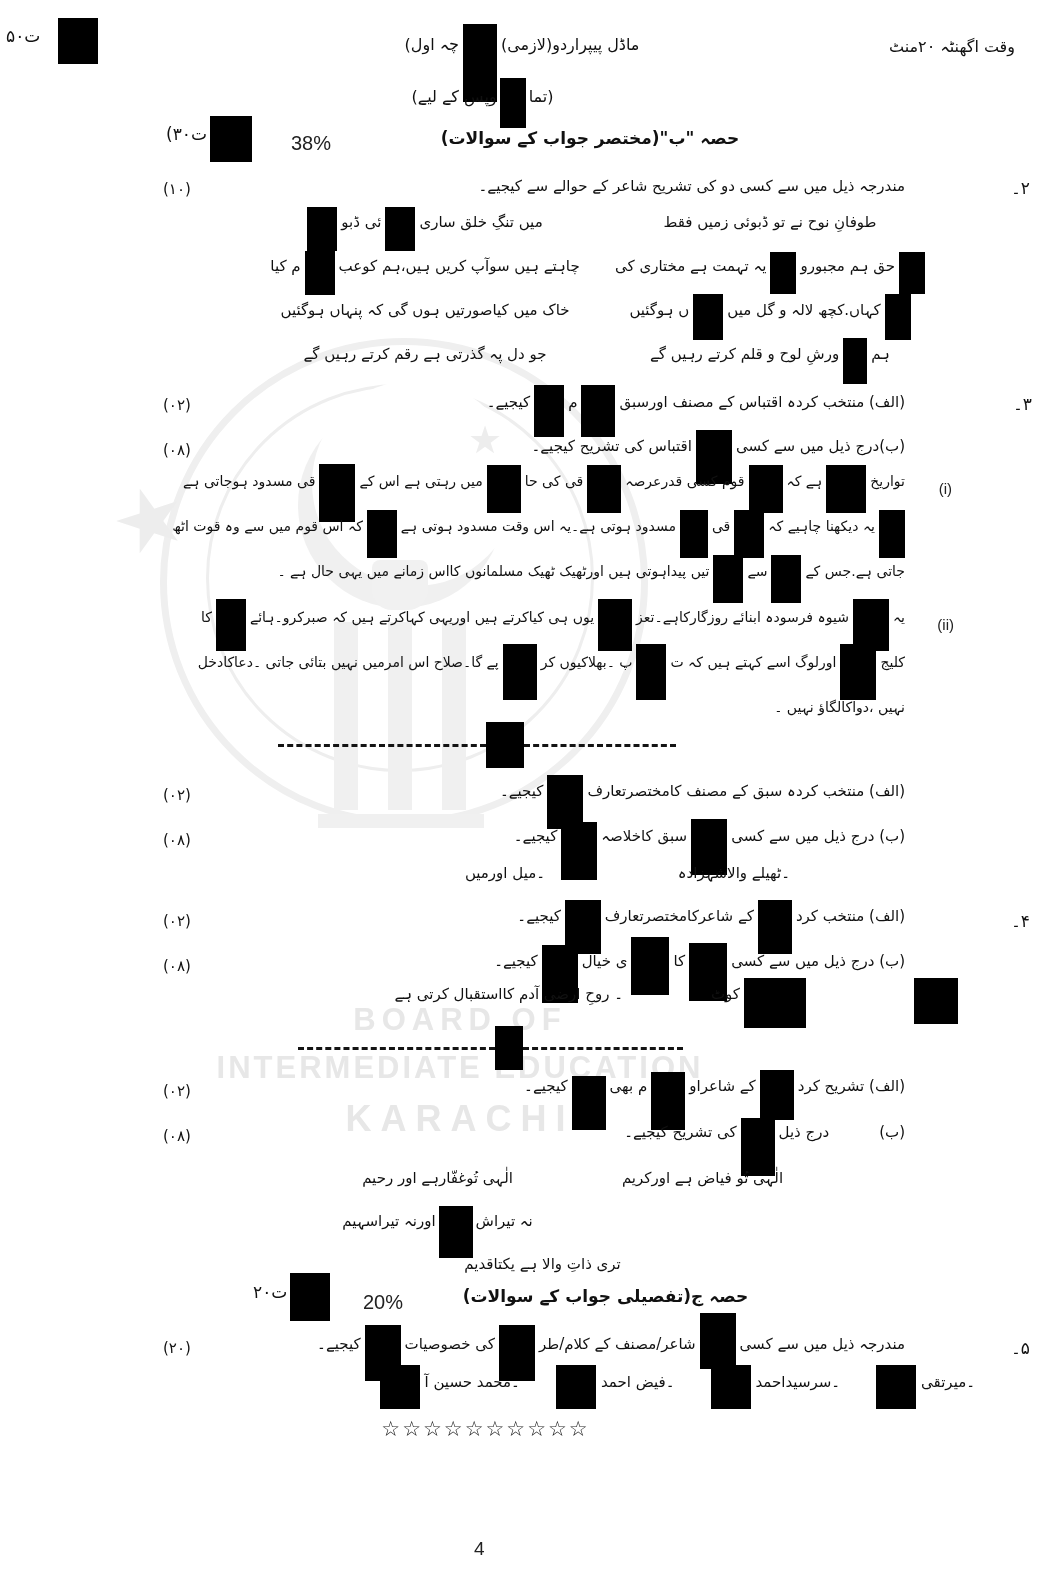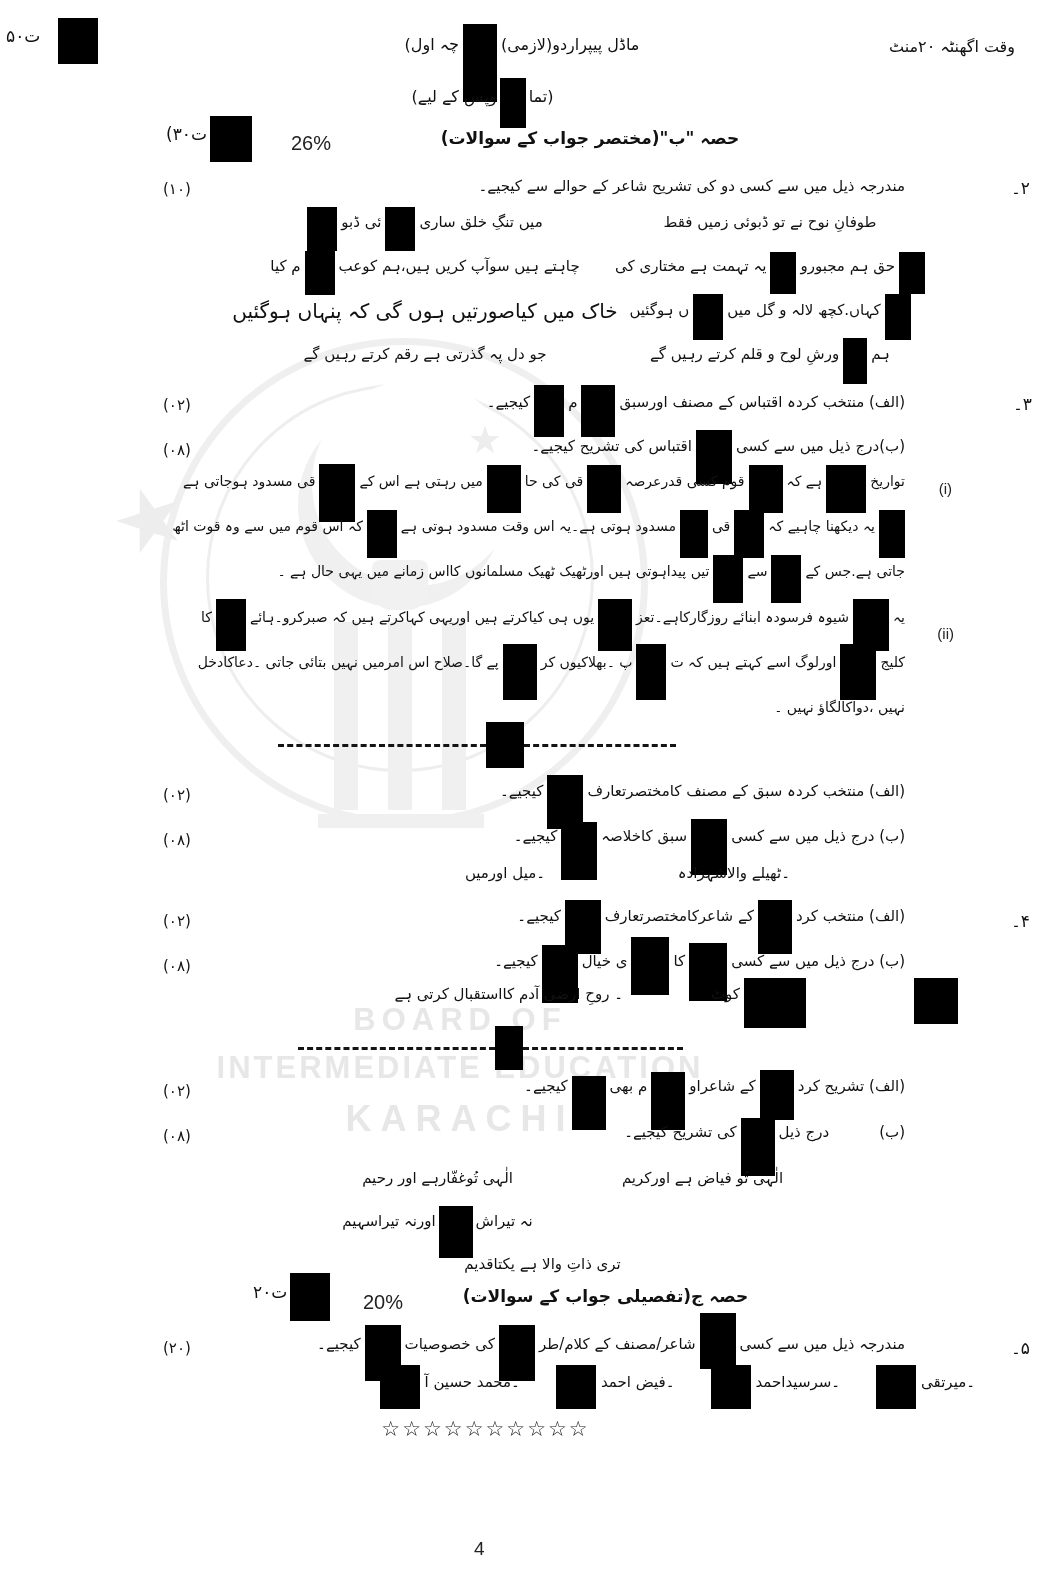--- a/index.html
+++ b/index.html
@@ -55,43 +55,43 @@
     <div class="wm-text wm-t1">BOARD OF</div>
     <div class="wm-text wm-t2">INTERMEDIATE EDUCATION</div>
     <div class="wm-text wm-t3">KARACHI</div>
   </div>
 
 <div class="row rtl" style="right: 37px; top: 30px; height: 34px; font-size: 16px; gap: 5px;"><span>وقت اگھنٹہ ۲۰منٹ</span></div>
     <div class="row rtl center" style="left: 372px; top: 28px; width: 300px; height: 34px; font-size: 16px; gap: 4px;"><span>ماڈل پیپراردو(لازمی)</span><div class="redact" style="width: 34px; height: 78px; transform: translateY(18px);"></div><span>چہ اول)</span></div>
     <div class="row ltr" style="left: 6px; top: 20px; height: 34px; font-size: 17px; gap: 18px;"><span class="ovr">۵۰ت</span><div class="redact" style="width: 40px; height: 46px; transform: translateY(4px);"></div></div>
     <div class="row rtl center" style="left: 375px; top: 80px; width: 215px; height: 34px; font-size: 16px; gap: 3px;"><span>(تما</span><div class="redact" style="width: 26px; height: 50px; transform: translateY(6px);"></div><span>وپس کے لیے)</span></div>
     <div class="row rtl center bold" style="left: 455px; top: 122px; width: 270px; height: 34px; font-size: 17px; gap: 5px;"><span>حصہ "ب"(مختصر جواب کے سوالات)</span></div>
-    <div class="row ltr latin" style="left: 291px; top: 126px; height: 34px; font-size: 20px; gap: 5px;"><span>26%</span></div>
+    <div class="row ltr latin" style="left: 291px; top: 126px; height: 34px; font-size: 20px; gap: 5px;"><span>38%</span></div>
     <div class="row ltr" style="left: 166px; top: 118px; height: 34px; font-size: 17px; gap: 3px;"><span class="ovr">(۳۰ت</span><div class="redact" style="width: 42px; height: 46px; transform: translateY(4px);"></div></div>
     <div class="row rtl" style="right: 22px; top: 172px; height: 34px; font-size: 17px; gap: 5px;"><span>۲۔</span></div>
     <div class="row rtl" style="right: 147px; top: 170px; height: 34px; font-size: 15px; gap: 5px; align-items: center;"><span>مندرجہ ذیل میں سے کسی دو کی تشریح شاعر کے حوالے سے کیجیے۔</span></div>
     <div class="row ltr" style="left: 163px; top: 173px; height: 34px; font-size: 15px; gap: 5px;"><span class="ovr">(۱۰)</span></div>
     <div class="row rtl center" style="left: 625px; top: 206px; width: 290px; height: 34px; font-size: 15px; gap: 5px;"><span>طوفانِ نوح نے تو ڈبوئی زمیں فقط</span></div>
     <div class="row rtl center" style="left: 280px; top: 206px; width: 290px; height: 34px; font-size: 15px; gap: 4px;"><span>میں تنگِ خلق ساری</span><div class="redact" style="width: 30px; height: 44px; transform: translateY(6px);"></div><span>ئی ڈبو</span><div class="redact" style="width: 30px; height: 44px; transform: translateY(6px);"></div></div>
     <div class="row rtl center" style="left: 625px; top: 250px; width: 290px; height: 34px; font-size: 15px; gap: 4px;"><div class="redact" style="width: 26px; height: 42px; transform: translateY(6px);"></div><span>حق ہم مجبورو</span><div class="redact" style="width: 26px; height: 42px; transform: translateY(6px);"></div><span>یہ تہمت ہے مختاری کی</span></div>
     <div class="row rtl center" style="left: 280px; top: 250px; width: 290px; height: 34px; font-size: 15px; gap: 4px;"><span>چاہتے ہیں سوآپ کریں ہیں،ہم کوعب</span><div class="redact" style="width: 30px; height: 44px; transform: translateY(6px);"></div><span>م کیا</span></div>
     <div class="row rtl center" style="left: 625px; top: 294px; width: 290px; height: 34px; font-size: 15px; gap: 4px;"><div class="redact" style="width: 26px; height: 46px; transform: translateY(6px);"></div><span>کہاں.کچھ لالہ و گل میں</span><div class="redact" style="width: 30px; height: 46px; transform: translateY(6px);"></div><span>ں ہوگئیں</span></div>
-    <div class="row rtl center" style="left: 280px; top: 294px; width: 290px; height: 34px; font-size: 20px; gap: 5px;"><span>خاک میں کیاصورتیں ہوں گی کہ پنہاں ہوگئیں</span></div>
+    <div class="row rtl center" style="left: 280px; top: 294px; width: 290px; height: 34px; font-size: 15px; gap: 5px;"><span>خاک میں کیاصورتیں ہوں گی کہ پنہاں ہوگئیں</span></div>
     <div class="row rtl center" style="left: 625px; top: 338px; width: 290px; height: 34px; font-size: 15px; gap: 4px;"><span>ہم</span><div class="redact" style="width: 24px; height: 46px; transform: translateY(6px);"></div><span>ورشِ لوح و قلم کرتے رہیں گے</span></div>
     <div class="row rtl center" style="left: 280px; top: 338px; width: 290px; height: 34px; font-size: 15px; gap: 5px;"><span>جو دل پہ گذرتی ہے رقم کرتے رہیں گے</span></div>
     <div class="row rtl" style="right: 20px; top: 388px; height: 34px; font-size: 17px; gap: 5px;"><span>۳۔</span></div>
     <div class="row rtl" style="right: 147px; top: 386px; height: 34px; font-size: 15px; gap: 4px;"><span>(الف) منتخب کردہ اقتباس کے مصنف اورسبق</span><div class="redact" style="width: 34px; height: 52px; transform: translateY(8px);"></div><span>م</span><div class="redact" style="width: 30px; height: 52px; transform: translateY(8px);"></div><span>کیجیے۔</span></div>
     <div class="row ltr" style="left: 163px; top: 389px; height: 34px; font-size: 15px; gap: 5px;"><span class="ovr">(۰۲)</span></div>
     <div class="row rtl" style="right: 147px; top: 430px; height: 34px; font-size: 15px; gap: 4px;"><span>(ب)درج ذیل میں سے کسی</span><div class="redact" style="width: 36px; height: 54px; transform: translateY(10px);"></div><span>اقتباس کی تشریح کیجیے۔</span></div>
     <div class="row ltr" style="left: 163px; top: 434px; height: 34px; font-size: 15px; gap: 5px;"><span class="ovr">(۰۸)</span></div>
     <div class="row ltr latin" style="right: 100px; top: 472px; height: 34px; font-size: 15px; gap: 5px;"><span>(i)</span></div>
     <div class="row rtl" style="right: 147px; top: 464px; height: 34px; font-size: 14px; gap: 4px;"><span>تواریخ</span><div class="redact" style="width: 40px; height: 48px; transform: translateY(8px);"></div><span>ہے کہ</span><div class="redact" style="width: 34px; height: 48px; transform: translateY(8px);"></div><span>قوم کسی قدرعرصہ</span><div class="redact" style="width: 34px; height: 48px; transform: translateY(8px);"></div><span>قی کی حا</span><div class="redact" style="width: 34px; height: 48px; transform: translateY(8px);"></div><span>میں رہتی ہے اس کے</span><div class="redact" style="width: 36px; height: 58px; transform: translateY(12px);"></div><span>قی مسدود ہوجاتی ہے</span></div>
     <div class="row rtl" style="right: 147px; top: 509px; height: 34px; font-size: 14px; gap: 4px;"><div class="redact" style="width: 26px; height: 48px; transform: translateY(8px);"></div><span>یہ دیکھنا چاہیے کہ</span><div class="redact" style="width: 30px; height: 48px; transform: translateY(8px);"></div><span>قی</span><div class="redact" style="width: 28px; height: 48px; transform: translateY(8px);"></div><span>مسدود ہوتی ہے۔یہ اس وقت مسدود ہوتی ہے</span><div class="redact" style="width: 30px; height: 48px; transform: translateY(8px);"></div><span>کہ اس قوم میں سے وہ قوت اٹھ</span></div>
     <div class="row rtl" style="right: 147px; top: 554px; height: 34px; font-size: 14px; gap: 4px;"><span>جاتی ہے.جس کے</span><div class="redact" style="width: 30px; height: 48px; transform: translateY(8px);"></div><span>سے</span><div class="redact" style="width: 30px; height: 48px; transform: translateY(8px);"></div><span>تیں پیداہوتی ہیں اورٹھیک ٹھیک مسلمانوں کااس زمانے میں یہی حال ہے ۔</span></div>
-    <div class="row ltr latin" style="right: 98px; top: 608px; height: 34px; font-size: 15px; gap: 5px; align-items: flex-end;"><span>(ii)</span></div>
+    <div class="row ltr latin" style="right: 98px; top: 608px; height: 34px; font-size: 15px; gap: 5px;"><span>(ii)</span></div>
     <div class="row rtl" style="right: 147px; top: 600px; height: 34px; font-size: 14px; gap: 4px;"><span>یہ</span><div class="redact" style="width: 36px; height: 52px; transform: translateY(8px);"></div><span>شیوہ فرسودہ ابنائے روزگارکاہے۔تعز</span><div class="redact" style="width: 34px; height: 52px; transform: translateY(8px);"></div><span>یوں ہی کیاکرتے ہیں اوریہی کہاکرتے ہیں کہ صبرکرو۔ہائے</span><div class="redact" style="width: 30px; height: 52px; transform: translateY(8px);"></div><span>کا</span></div>
     <div class="row rtl" style="right: 147px; top: 645px; height: 34px; font-size: 14px; gap: 4px;"><span>کلیج</span><div class="redact" style="width: 36px; height: 56px; transform: translateY(10px);"></div><span>اورلوگ اسے کہتے ہیں کہ ت</span><div class="redact" style="width: 30px; height: 56px; transform: translateY(10px);"></div><span>پ ۔بھلاکیوں کر</span><div class="redact" style="width: 34px; height: 56px; transform: translateY(10px);"></div><span>پے گا۔صلاح اس امرمیں نہیں بتائی جاتی ۔دعاکادخل</span></div>
     <div class="row rtl" style="right: 147px; top: 690px; height: 34px; font-size: 14px; gap: 5px;"><span>نہیں ،دواکالگاؤ نہیں ۔</span></div>
     <div class="row ltr" style="left: 278px; top: 722px; height: 46px; gap: 0px;"><div class="dash" style="width: 208px;"></div><div class="redact" style="width: 38px; height: 46px;"></div><div class="dash" style="width: 152px;"></div></div>
     <div class="row rtl" style="right: 147px; top: 775px; height: 34px; font-size: 15px; gap: 4px;"><span>(الف) منتخب کردہ سبق کے مصنف کامختصرتعارف</span><div class="redact" style="width: 36px; height: 54px; transform: translateY(10px);"></div><span>کیجیے۔</span></div>
     <div class="row ltr" style="left: 163px; top: 779px; height: 34px; font-size: 15px; gap: 5px;"><span class="ovr">(۰۲)</span></div>
     <div class="row rtl" style="right: 147px; top: 820px; height: 34px; font-size: 15px; gap: 4px;"><span>(ب) درج ذیل میں سے کسی</span><div class="redact" style="width: 36px; height: 56px; transform: translateY(10px);"></div><span>سبق کاخلاصہ</span><div class="redact" style="width: 36px; height: 58px; transform: translateY(14px);"></div><span>کیجیے۔</span></div>
     <div class="row ltr" style="left: 163px; top: 824px; height: 34px; font-size: 15px; gap: 5px;"><span class="ovr">(۰۸)</span></div>
     <div class="row rtl" style="right: 262px; top: 857px; height: 34px; font-size: 15px; gap: 5px;"><span>۔ٹھیلے والاشہزادہ</span></div>
     <div class="row rtl" style="right: 507px; top: 857px; height: 34px; font-size: 15px; gap: 5px;"><span>۔میل اورمیں</span></div>

